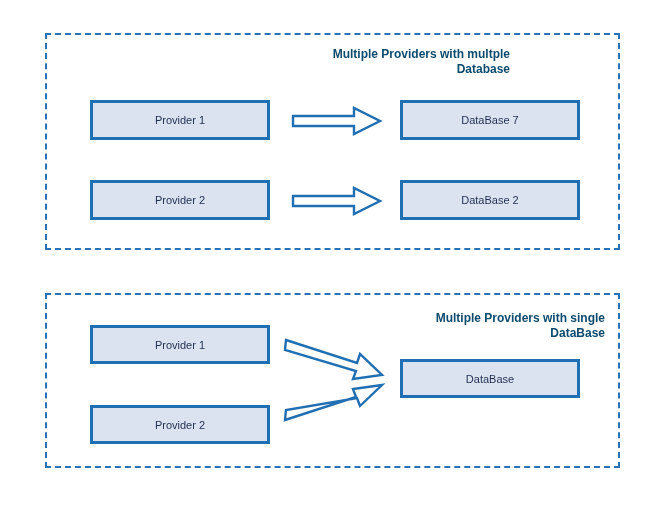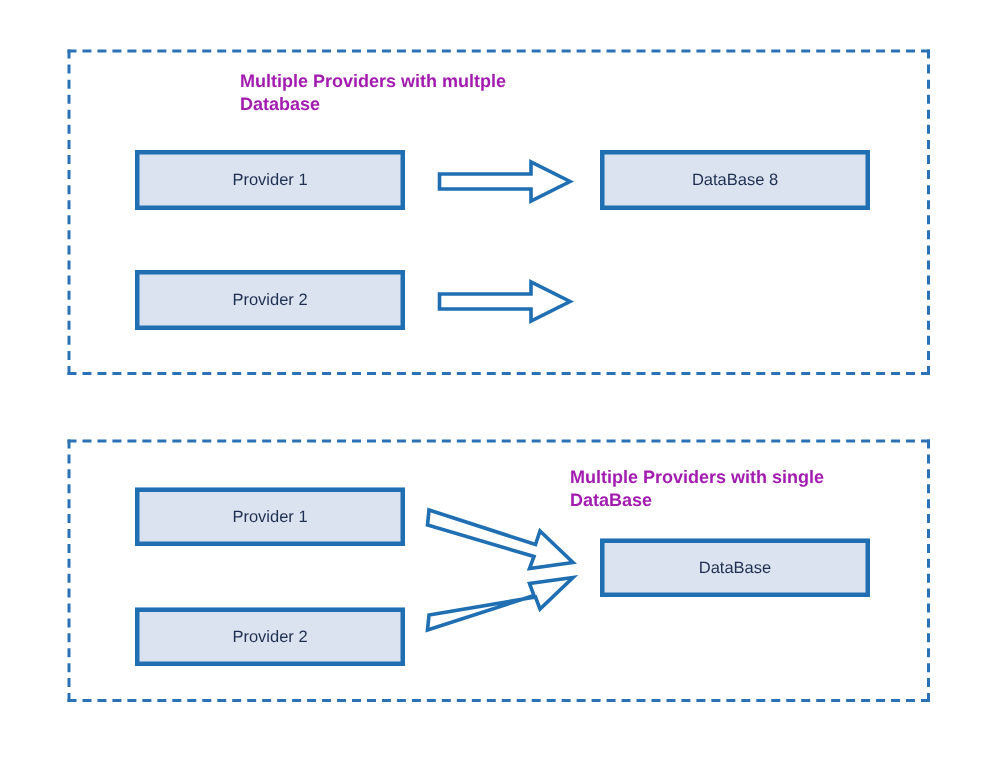--- a/index.html
+++ b/index.html
@@ -27,22 +27,22 @@
     background: transparent;
   }
   #panel-top    { left: 45px;  top: 33px;  width: 575px; height: 217px; }
   #panel-bottom { left: 45px;  top: 293px; width: 575px; height: 175px; }
 
   
   .panel-title {
     position: absolute;
     font-size: 12px;
     font-weight: bold;
-    color: #a21caf;
-    text-align: left;
+    color: #0c4a6e;
+    text-align: right;
     line-height: 15px;
     white-space: pre-line;
   }
   #title-top    { left: 160px; top: 47px;  width: 350px; }
   #title-bottom { left: 380px; top: 311px; width: 225px; }
 
   
   .node {
     position: absolute;
     box-sizing: border-box;
@@ -89,23 +89,26 @@
 
   <div class="node" id="node-provider-1-top">
     <span>Provider 1</span>
   </div>
 
   <div class="node" id="node-provider-2-top">
     <span>Provider 2</span>
   </div>
 
   <div class="node" id="node-database-1">
-    <span>DataBase 8</span>
+    <span>DataBase 7</span>
   </div>
 
+  <div class="node" id="node-database-2">
+    <span>DataBase 2</span>
+  </div>
 
   <svg class="arrow" id="arrow-top-1" width="90" height="30" viewBox="0 0 90 30">
     <polygon points="1,10 62,10 62,2 88,15 62,28 62,20 1,20" fill="#ffffff" stroke="#1f6fb2" stroke-width="2.4" stroke-linejoin="miter"></polygon>
   </svg>
 
   <svg class="arrow" id="arrow-top-2" width="90" height="30" viewBox="0 0 90 30">
     <polygon points="1,10 62,10 62,2 88,15 62,28 62,20 1,20" fill="#ffffff" stroke="#1f6fb2" stroke-width="2.4" stroke-linejoin="miter"></polygon>
   </svg>
 
   <div class="panel" id="panel-bottom"></div>

